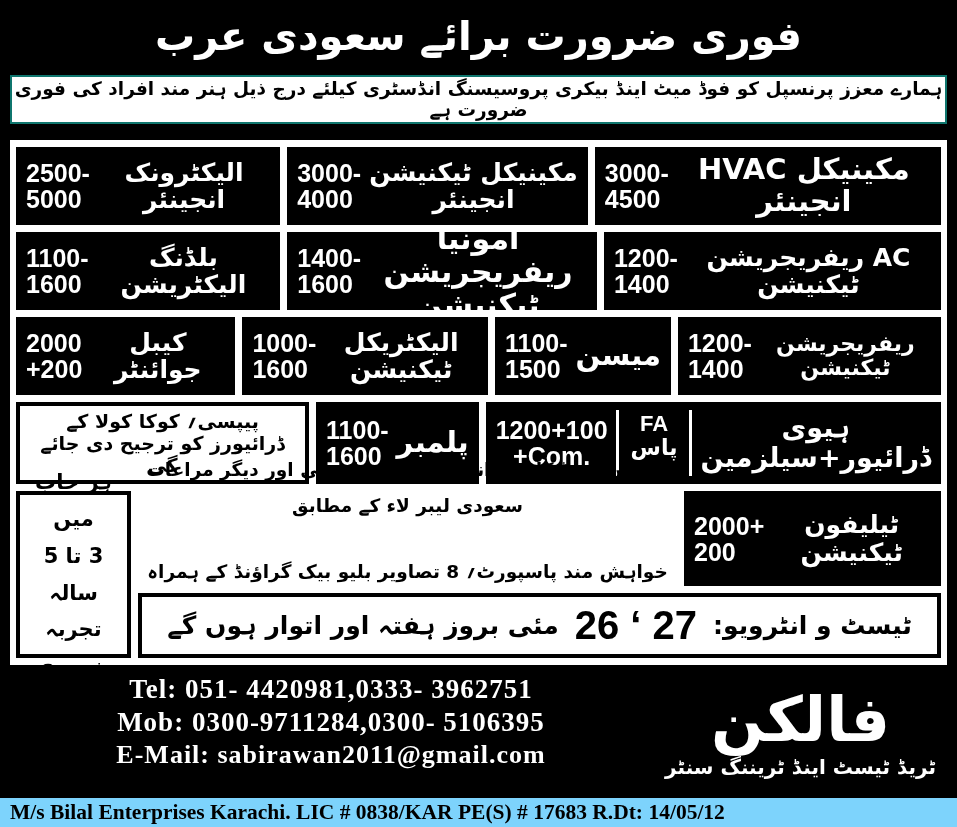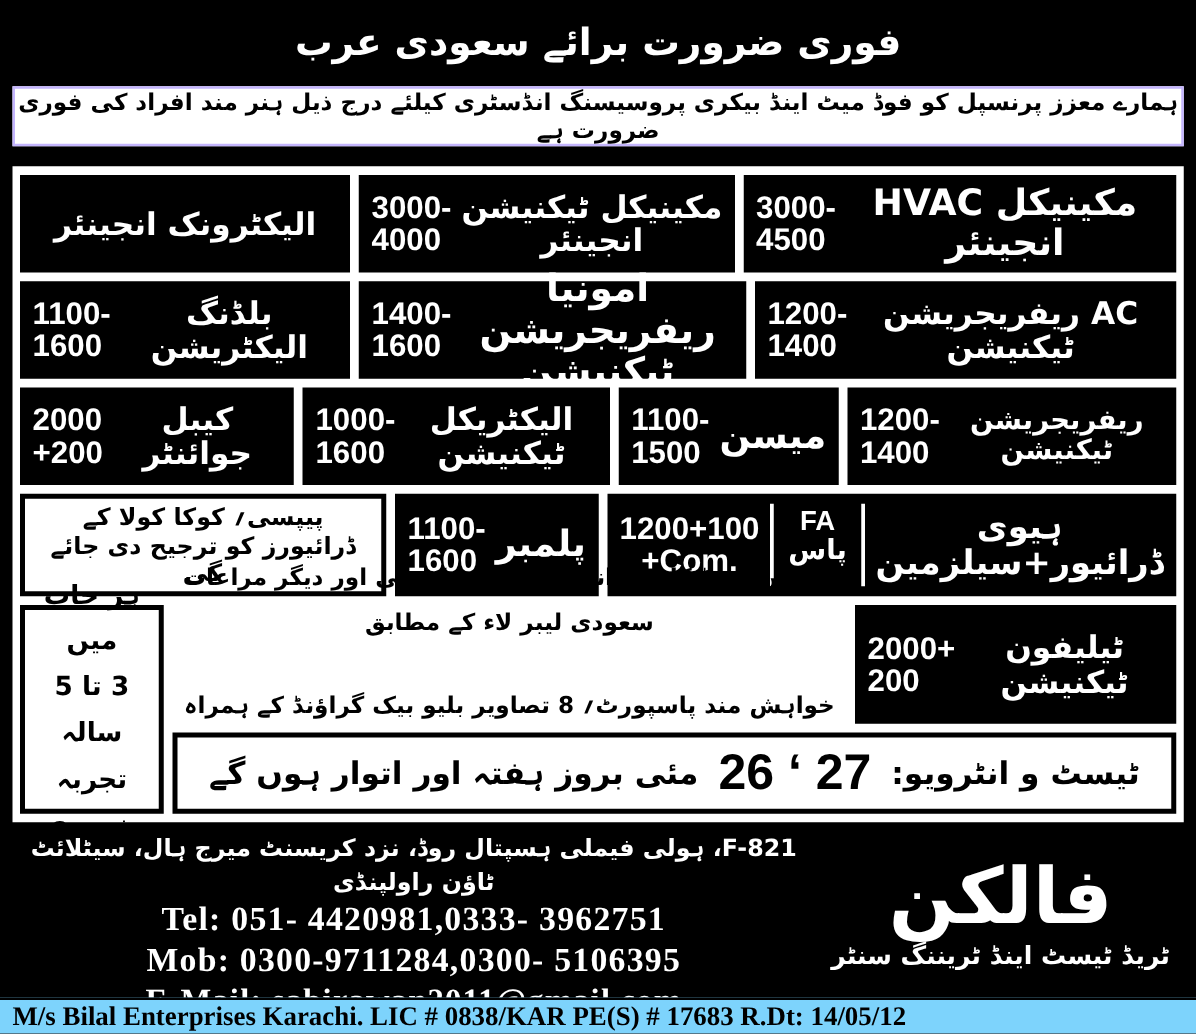--- a/index.html
+++ b/index.html
@@ -4,26 +4,26 @@
 <style>
   * { margin:0; padding:0; box-sizing:border-box; }
   body { background:#555; display:flex; justify-content:center; }
   .ad {
     width:957px; height:827px; background:#000; overflow:hidden;
     display:flex; flex-direction:column;
     font-family:"DejaVu Sans", sans-serif;
   }
   
   .banner { height:78px; display:flex; align-items:center; justify-content:center; }
-  .banner-title { color:#fff; font-size:30px; font-weight:bold; letter-spacing:-1px; }
+  .banner-title { color:#fff; font-size:40px; font-weight:bold; letter-spacing:-1px; }
   
   .subheader {
     margin:2px 10px 16px; height:53px; background:#fff; color:#000;
     display:flex; align-items:center; justify-content:center;
-    font-weight:bold; font-size:18.5px; text-align:center; border:2px solid #c4b5fd;
+    font-weight:bold; font-size:18.5px; text-align:center; border:2px solid #0f766e;
   }
   
   .jobs { flex:1; background:#fff; margin:0 10px; padding:7px 6px; display:flex; flex-direction:column; gap:7px; }
   .jrow { display:flex; gap:7px; }
   .jbox {
     background:#000; color:#fff; display:flex; align-items:center;
     padding:2px 10px; gap:8px; height:100%;
   }
   .jtitle { flex:1; text-align:center; font-weight:bold; font-size:29px; line-height:1.1; }
   .jtitle.small { font-size:25px; }
@@ -105,20 +105,24 @@
       </div>
       <div class="jbox" style="flex-basis:33%;">
         <div class="jtitle small">مکینیکل ٹیکنیشن انجینئر</div>
         <div class="jsal">
           <div>3000-</div>
           <div>4000</div>
         </div>
       </div>
       <div class="jbox" style="flex-basis:29%;">
         <div class="jtitle small">الیکٹرونک انجینئر</div>
+        <div class="jsal">
+          <div>2500-</div>
+          <div>5000</div>
+        </div>
       </div>
     </div>
 
     <div class="jrow" style="height:78px;">
       <div class="jbox" style="flex-basis:37%;">
         <div class="jtitle small">AC ریفریجریشن ٹیکنیشن</div>
         <div class="jsal">
           <div>1200-</div>
           <div>1400</div>
         </div>
@@ -222,21 +226,20 @@
       </div>
     </div>
   </div>
 
   <div class="contact" dir="rtl">
     <div class="brand-col">
       <div class="brand">فالکن</div>
       <div class="brand-sub">ٹریڈ ٹیسٹ اینڈ ٹریننگ سنٹر</div>
     </div>
     <div class="contact-info">
-      <div class="contact-address">F-821، ہولی فیملی ہسپتال روڈ، نزد کریسنٹ میرج ہال، سیٹلائٹ ٹاؤن راولپنڈی</div>
       <div class="contact-line">Tel: 051- 4420981,0333- 3962751</div>
       <div class="contact-line">Mob: 0300-9711284,0300- 5106395</div>
       <div class="contact-line" style="font-size:26px;">E-Mail: sabirawan2011@gmail.com</div>
     </div>
   </div>
 
   <div class="footer">
     <span>M/s Bilal Enterprises Karachi. LIC # 0838/KAR PE(S) # 17683 R.Dt: 14/05/12</span>
   </div>
 

